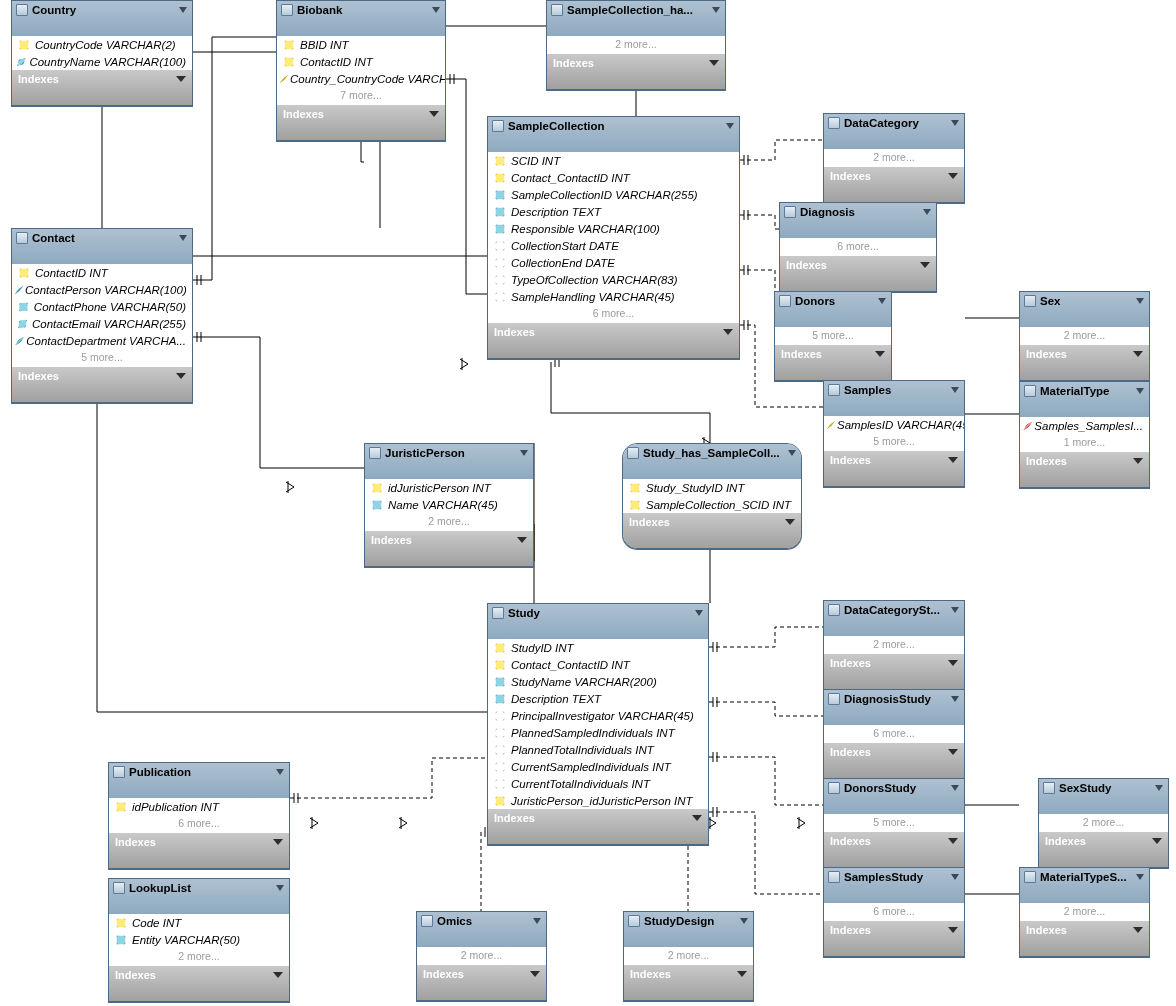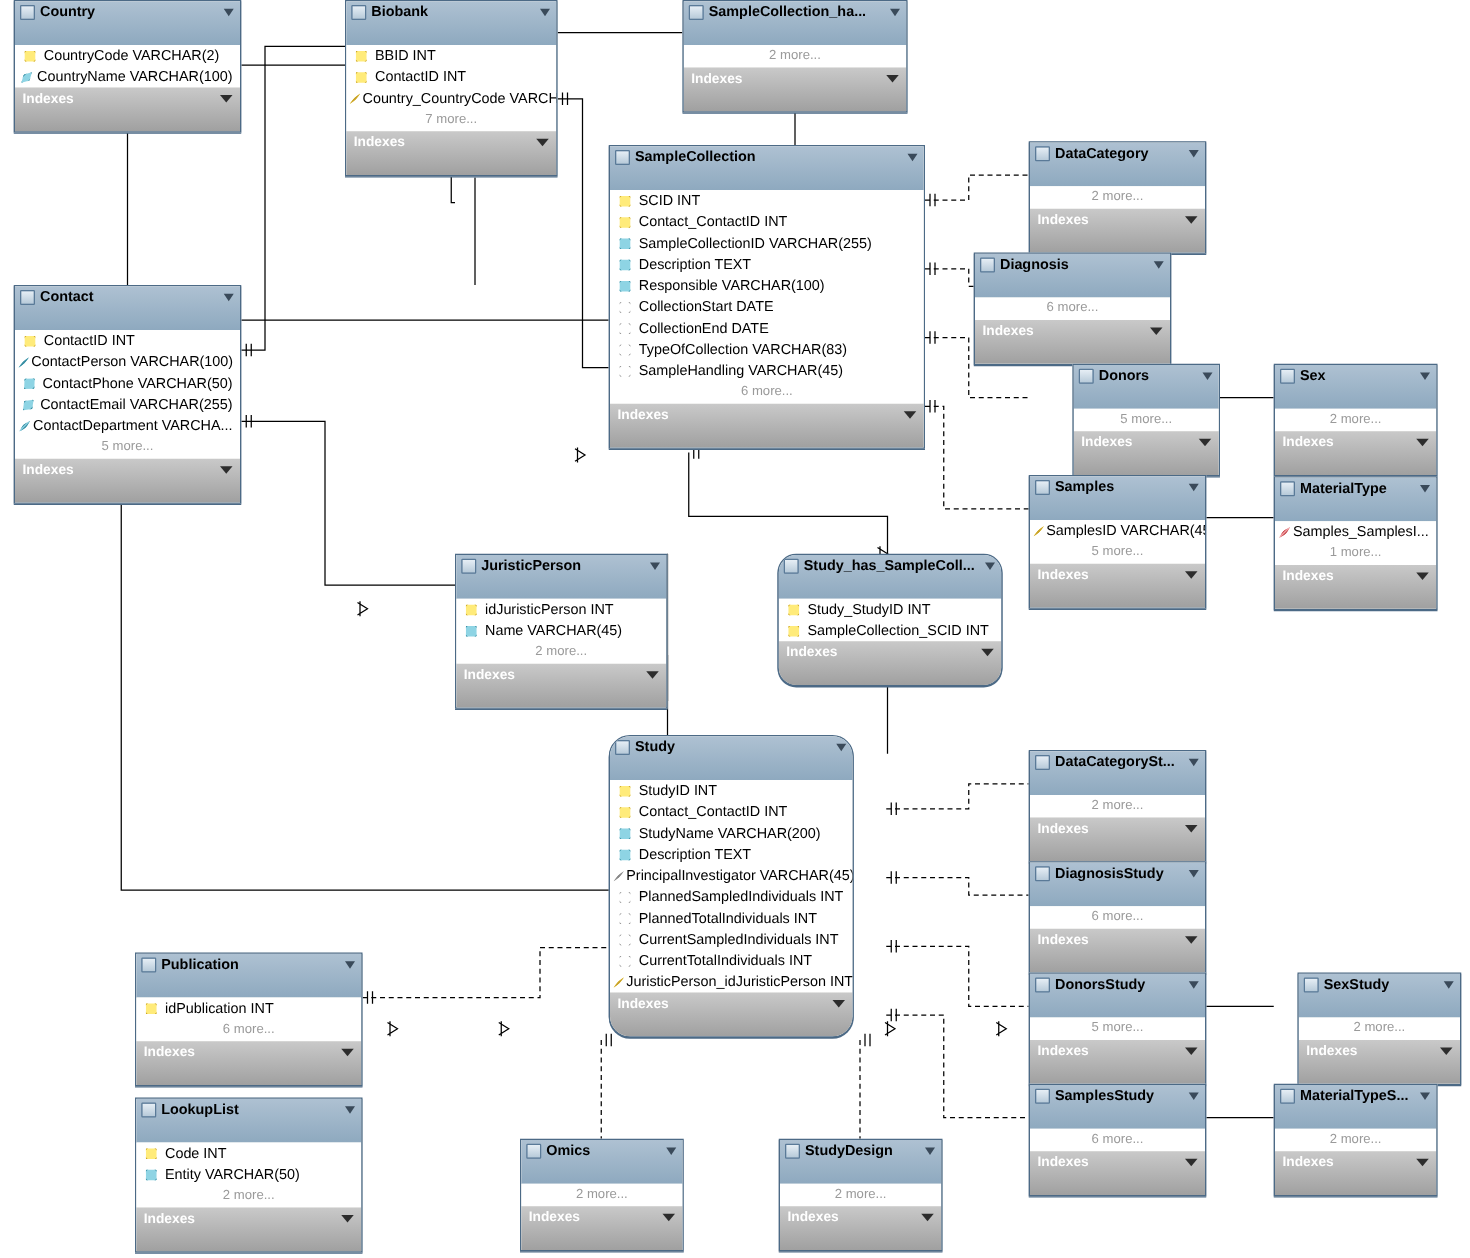--- a/index.html
+++ b/index.html
@@ -10,21 +10,21 @@
 .tbl .hdr{display:flex;align-items:center;padding:3px 5px 20px 4px;
   background:linear-gradient(#aec1d2,#8ea9bf);color:#000;font-weight:bold;
   font-size:11.5px;white-space:nowrap;}
 .tbl .hdr .tico{width:12px;height:12px;margin-right:4px;
   background:linear-gradient(#e6eef5,#b7cad9);border:1px solid #5a7a98;
   border-radius:1px;box-sizing:border-box;display:inline-block;}
 .tbl .hdr .tri{margin-left:auto;width:0;height:0;border-left:4px solid transparent;
   border-right:4px solid transparent;border-top:6px solid #3a4a5a;}
 .tbl .body{background:#fff;}
 .tbl .row{display:flex;align-items:center;padding:2.5px 6px 2.5px 6px;font-size:11.5px;
-  white-space:nowrap;color:#000;}
+  white-space:nowrap;color:#000;font-style:italic;}
 .tbl .ico{width:10px;height:10px;margin-right:5px;display:inline-block;}
 .ico.key{background:#ffeb7a;transform:rotate(45deg);border:1px solid #c9a32a;
   clip-path:polygon(50% 0,100% 50%,50% 100%,0 50%);}
 .ico.col{background:#8ed4e4;transform:rotate(45deg);border:1px solid #3b8fa3;
   clip-path:polygon(50% 0,100% 50%,50% 100%,0 50%);}
 .ico.opt{background:#fff;border:1px solid #888;transform:rotate(45deg);
   clip-path:polygon(50% 0,100% 50%,50% 100%,0 50%);}
 .ico.fk{background:#f49ea1;border:1px solid #c24a50;transform:rotate(45deg);
   clip-path:polygon(50% 0,100% 50%,50% 100%,0 50%);}
 .tbl .more{text-align:center;color:#9a9a9a;font-size:10.5px;padding:2px 0 4px;}
@@ -305,21 +305,21 @@
       <span class="tri"></span>
     </div>
     <div class="body">
         <div class="more">6 more...</div>
       </div>
     <div class="idx">
       <span class="idx-label">Indexes</span>
       <span class="tri"></span>
     </div>
   </div>
-    <div class="tbl" style="left: 858px; top: 291px; width: 118px;">
+    <div class="tbl" style="left: 774px; top: 291px; width: 118px;">
     <div class="hdr">
       <span class="tico"></span>
       <span class="title">Donors</span>
       <span class="tri"></span>
     </div>
     <div class="body">
         <div class="more">5 more...</div>
       </div>
     <div class="idx">
       <span class="idx-label">Indexes</span>
@@ -446,21 +446,21 @@
         <div class="row">
           <span class="ico key"></span>
           <span>SampleCollection_SCID INT</span>
         </div>
       </div>
     <div class="idx">
       <span class="idx-label">Indexes</span>
       <span class="tri"></span>
     </div>
   </div>
-    <div class="tbl" style="left: 487px; top: 588px; width: 196px; border-radius: 17px;">
+    <div class="tbl" style="left: 487px; top: 603px; width: 222px;">
     <div class="hdr">
       <span class="tico"></span>
       <span class="title">Study</span>
       <span class="tri"></span>
     </div>
     <div class="body">
         <div class="row">
           <span class="ico key"></span>
           <span>StudyID INT</span>
         </div>

